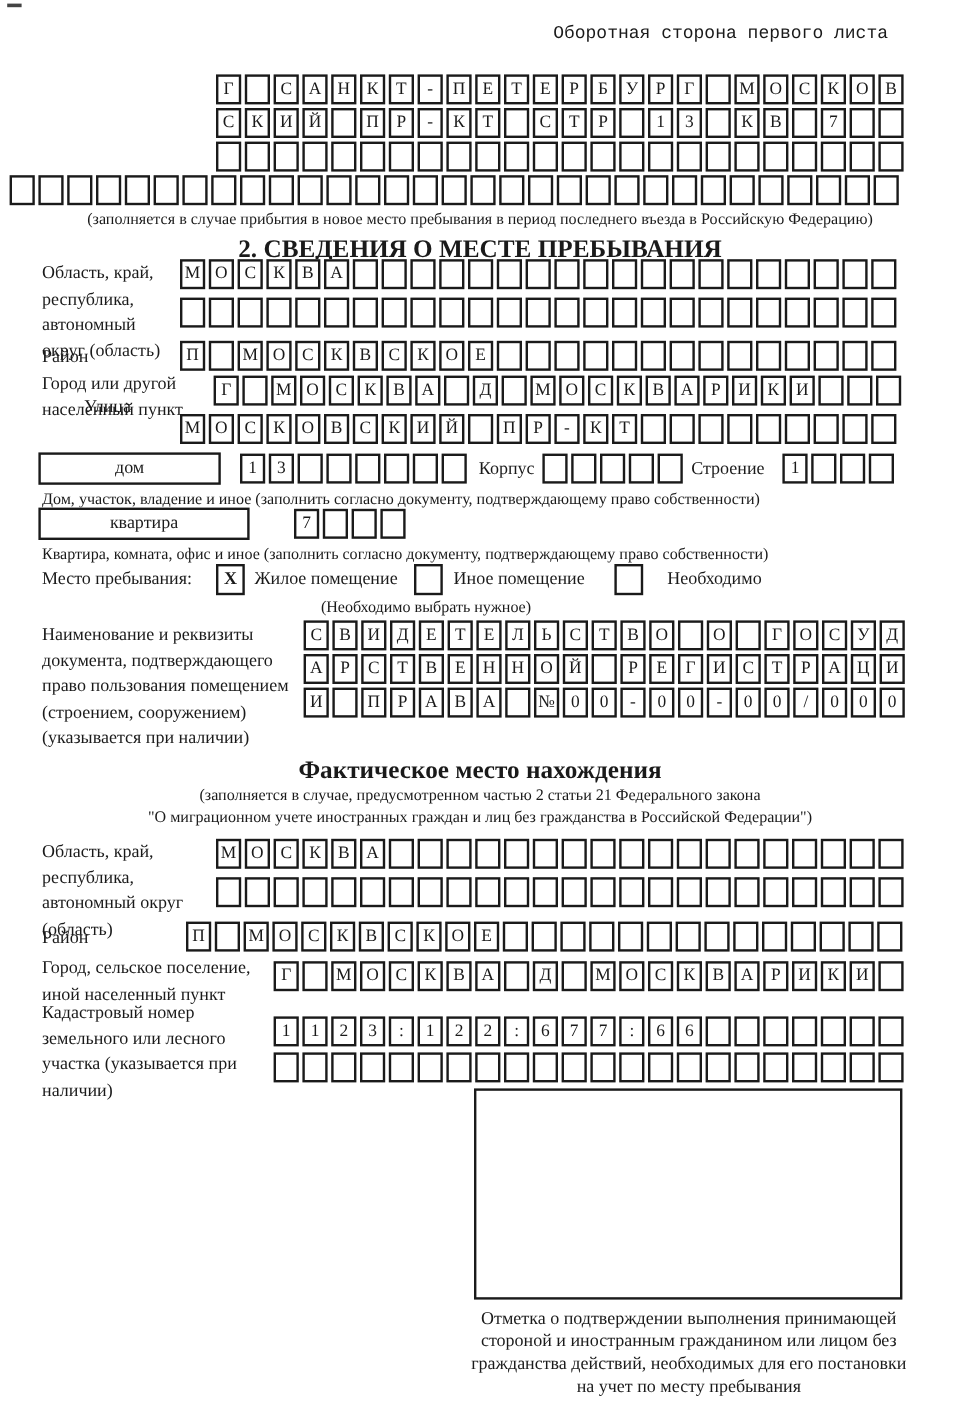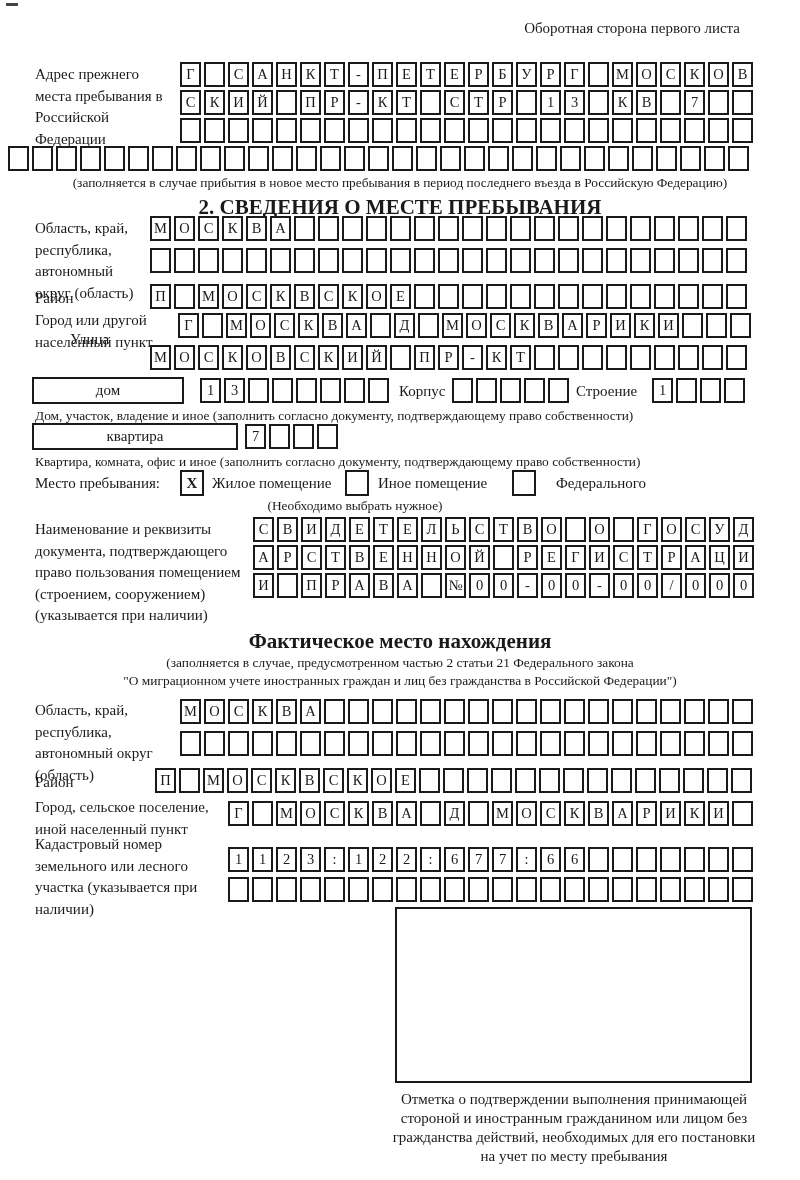--- a/index.html
+++ b/index.html
@@ -20,23 +20,22 @@
   .stamp-box{border:2px solid #1a1a1a;background:#fff;}
   .scan-mark{background:#444;}
 </style>
 </head>
 <body>
 
 <div class="page">
 
   <div class="abs scan-mark" style="top:3px;left:6px;width:12px;height:3px;"></div>
 
-  <div class="abs label" style="top:18px;right:60px;">Оборотная сторона первого листа</div>
+  <div class="abs label" style="top:18px;right:60px;font-family:Liberation Mono, monospace;">Оборотная сторона первого листа</div>
 
-  <div class="abs label" style="top:64px;left:35px;width:140px;">Адрес прежнего места пребывания в Российской Федерации</div>
   <div class="abs row" style="top:62px;left:180px;"><span class="cell">Г</span><span class="cell"></span><span class="cell">С</span><span class="cell">А</span><span class="cell">Н</span><span class="cell">К</span><span class="cell">Т</span><span class="cell">-</span><span class="cell">П</span><span class="cell">Е</span><span class="cell">Т</span><span class="cell">Е</span><span class="cell">Р</span><span class="cell">Б</span><span class="cell">У</span><span class="cell">Р</span><span class="cell">Г</span><span class="cell"></span><span class="cell">М</span><span class="cell">О</span><span class="cell">С</span><span class="cell">К</span><span class="cell">О</span><span class="cell">В</span></div>
   <div class="abs row" style="top:90px;left:180px;"><span class="cell">С</span><span class="cell">К</span><span class="cell">И</span><span class="cell">Й</span><span class="cell"></span><span class="cell">П</span><span class="cell">Р</span><span class="cell">-</span><span class="cell">К</span><span class="cell">Т</span><span class="cell"></span><span class="cell">С</span><span class="cell">Т</span><span class="cell">Р</span><span class="cell"></span><span class="cell">1</span><span class="cell">3</span><span class="cell"></span><span class="cell">К</span><span class="cell">В</span><span class="cell"></span><span class="cell">7</span><span class="cell"></span><span class="cell"></span></div>
   <div class="abs row" style="top:118px;left:180px;"><span class="cell"></span><span class="cell"></span><span class="cell"></span><span class="cell"></span><span class="cell"></span><span class="cell"></span><span class="cell"></span><span class="cell"></span><span class="cell"></span><span class="cell"></span><span class="cell"></span><span class="cell"></span><span class="cell"></span><span class="cell"></span><span class="cell"></span><span class="cell"></span><span class="cell"></span><span class="cell"></span><span class="cell"></span><span class="cell"></span><span class="cell"></span><span class="cell"></span><span class="cell"></span><span class="cell"></span></div>
   <div class="abs row" style="top:146px;left:8px;"><span class="cell"></span><span class="cell"></span><span class="cell"></span><span class="cell"></span><span class="cell"></span><span class="cell"></span><span class="cell"></span><span class="cell"></span><span class="cell"></span><span class="cell"></span><span class="cell"></span><span class="cell"></span><span class="cell"></span><span class="cell"></span><span class="cell"></span><span class="cell"></span><span class="cell"></span><span class="cell"></span><span class="cell"></span><span class="cell"></span><span class="cell"></span><span class="cell"></span><span class="cell"></span><span class="cell"></span><span class="cell"></span><span class="cell"></span><span class="cell"></span><span class="cell"></span><span class="cell"></span><span class="cell"></span><span class="cell"></span></div>
   <div class="abs caption center" style="top:174px;left:0;width:800px;">(заполняется в случае прибытия в новое место пребывания в период последнего въезда в Российскую Федерацию)</div>
 
   <div class="abs h-bold center" style="top:195px;left:0;width:800px;">2. СВЕДЕНИЯ О МЕСТЕ ПРЕБЫВАНИЯ</div>
 
   <div class="abs label" style="top:218px;left:35px;width:112px;">Область, край, республика, автономный округ (область)</div>
   <div class="abs row" style="top:216px;left:150px;"><span class="cell">М</span><span class="cell">О</span><span class="cell">С</span><span class="cell">К</span><span class="cell">В</span><span class="cell">А</span><span class="cell"></span><span class="cell"></span><span class="cell"></span><span class="cell"></span><span class="cell"></span><span class="cell"></span><span class="cell"></span><span class="cell"></span><span class="cell"></span><span class="cell"></span><span class="cell"></span><span class="cell"></span><span class="cell"></span><span class="cell"></span><span class="cell"></span><span class="cell"></span><span class="cell"></span><span class="cell"></span><span class="cell"></span></div>
@@ -52,31 +51,31 @@
   <div class="abs row" style="top:345px;left:150px;"><span class="cell">М</span><span class="cell">О</span><span class="cell">С</span><span class="cell">К</span><span class="cell">О</span><span class="cell">В</span><span class="cell">С</span><span class="cell">К</span><span class="cell">И</span><span class="cell">Й</span><span class="cell"></span><span class="cell">П</span><span class="cell">Р</span><span class="cell">-</span><span class="cell">К</span><span class="cell">Т</span><span class="cell"></span><span class="cell"></span><span class="cell"></span><span class="cell"></span><span class="cell"></span><span class="cell"></span><span class="cell"></span><span class="cell"></span><span class="cell"></span></div>
 
   <div class="abs labelbox" style="top:377px;left:32px;width:152px;">дом</div>
   <div class="abs row" style="top:378px;left:200px;"><span class="cell">1</span><span class="cell">3</span><span class="cell"></span><span class="cell"></span><span class="cell"></span><span class="cell"></span><span class="cell"></span><span class="cell"></span></div>
   <div class="abs label" style="top:381px;left:399px;">Корпус</div>
   <div class="abs row" style="top:378px;left:452px;"><span class="cell"></span><span class="cell"></span><span class="cell"></span><span class="cell"></span><span class="cell"></span></div>
   <div class="abs label" style="top:381px;left:576px;">Строение</div>
   <div class="abs row" style="top:378px;left:652px;"><span class="cell">1</span><span class="cell"></span><span class="cell"></span><span class="cell"></span></div>
   <div class="abs caption" style="top:407px;left:35px;width:740px;">Дом, участок, владение и иное (заполнить согласно документу, подтверждающему право собственности)</div>
 
-  <div class="abs labelbox" style="top:423px;left:32px;width:206px;">квартира</div>
+  <div class="abs labelbox" style="top:423px;left:32px;width:176px;">квартира</div>
   <div class="abs row" style="top:424px;left:245px;"><span class="cell">7</span><span class="cell"></span><span class="cell"></span><span class="cell"></span></div>
   <div class="abs caption" style="top:453px;left:35px;width:740px;">Квартира, комната, офис и иное (заполнить согласно документу, подтверждающему право собственности)</div>
 
   <div class="abs label" style="top:473px;left:35px;">Место пребывания:</div>
   <span class="abs checkbox" style="top:470px;left:180px;">X</span>
   <div class="abs label" style="top:473px;left:212px;">Жилое помещение</div>
   <span class="abs checkbox" style="top:470px;left:345px;"></span>
   <div class="abs label" style="top:473px;left:378px;">Иное помещение</div>
   <span class="abs checkbox" style="top:470px;left:512px;"></span>
-  <div class="abs label" style="top:473px;left:556px;">Федерального</div>
+  <div class="abs label" style="top:473px;left:556px;">Необходимо</div>
   <div class="abs caption center" style="top:497px;left:160px;width:390px;">(Необходимо выбрать нужное)</div>
 
   <div class="abs label" style="top:519px;left:35px;width:214px;">Наименование и реквизиты документа, подтверждающего право пользования помещением (строением, сооружением) (указывается при наличии)</div>
   <div class="abs row" style="top:517px;left:253px;"><span class="cell">С</span><span class="cell">В</span><span class="cell">И</span><span class="cell">Д</span><span class="cell">Е</span><span class="cell">Т</span><span class="cell">Е</span><span class="cell">Л</span><span class="cell">Ь</span><span class="cell">С</span><span class="cell">Т</span><span class="cell">В</span><span class="cell">О</span><span class="cell"></span><span class="cell">О</span><span class="cell"></span><span class="cell">Г</span><span class="cell">О</span><span class="cell">С</span><span class="cell">У</span><span class="cell">Д</span></div>
   <div class="abs row" style="top:545px;left:253px;"><span class="cell">А</span><span class="cell">Р</span><span class="cell">С</span><span class="cell">Т</span><span class="cell">В</span><span class="cell">Е</span><span class="cell">Н</span><span class="cell">Н</span><span class="cell">О</span><span class="cell">Й</span><span class="cell"></span><span class="cell">Р</span><span class="cell">Е</span><span class="cell">Г</span><span class="cell">И</span><span class="cell">С</span><span class="cell">Т</span><span class="cell">Р</span><span class="cell">А</span><span class="cell">Ц</span><span class="cell">И</span></div>
   <div class="abs row" style="top:573px;left:253px;"><span class="cell">И</span><span class="cell"></span><span class="cell">П</span><span class="cell">Р</span><span class="cell">А</span><span class="cell">В</span><span class="cell">А</span><span class="cell"></span><span class="cell">№</span><span class="cell">0</span><span class="cell">0</span><span class="cell">-</span><span class="cell">0</span><span class="cell">0</span><span class="cell">-</span><span class="cell">0</span><span class="cell">0</span><span class="cell">/</span><span class="cell">0</span><span class="cell">0</span><span class="cell">0</span></div>
 
   <div class="abs h-bold center" style="top:629px;left:0;width:800px;">Фактическое место нахождения</div>
   <div class="abs caption center" style="top:654px;left:0;width:800px;">(заполняется в случае, предусмотренном частью 2 статьи 21 Федерального закона</div>
   <div class="abs caption center" style="top:672px;left:0;width:800px;">"О миграционном учете иностранных граждан и лиц без гражданства в Российской Федерации")</div>

